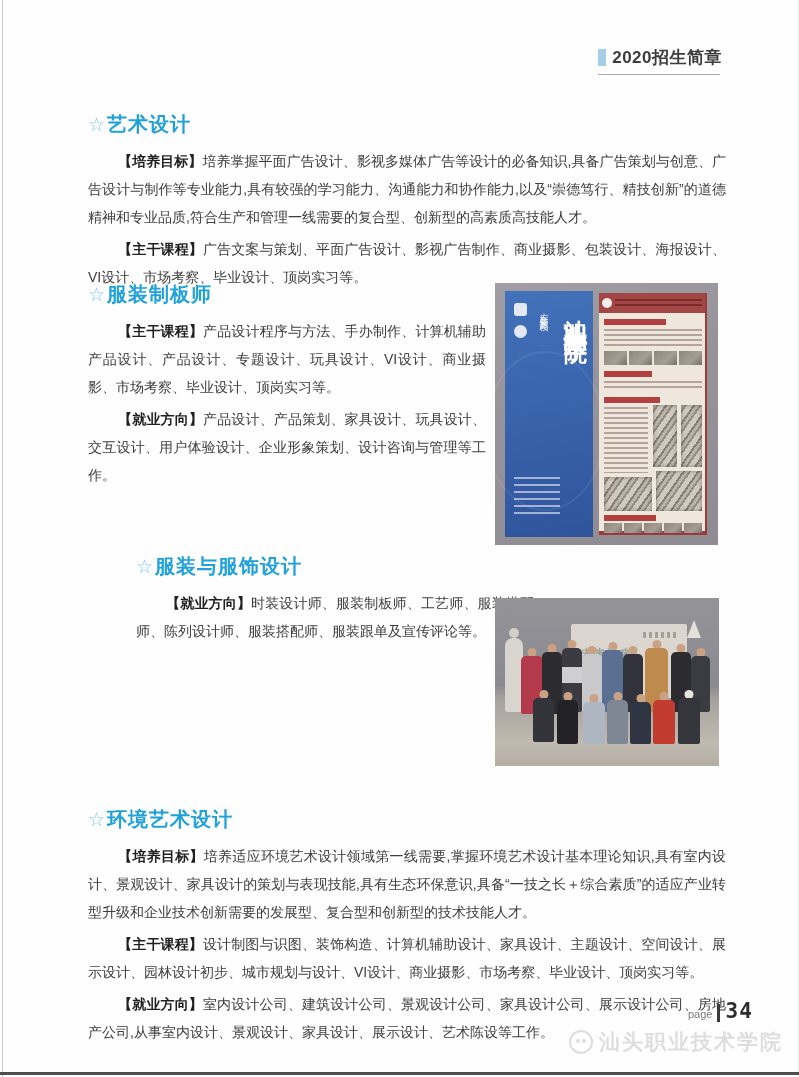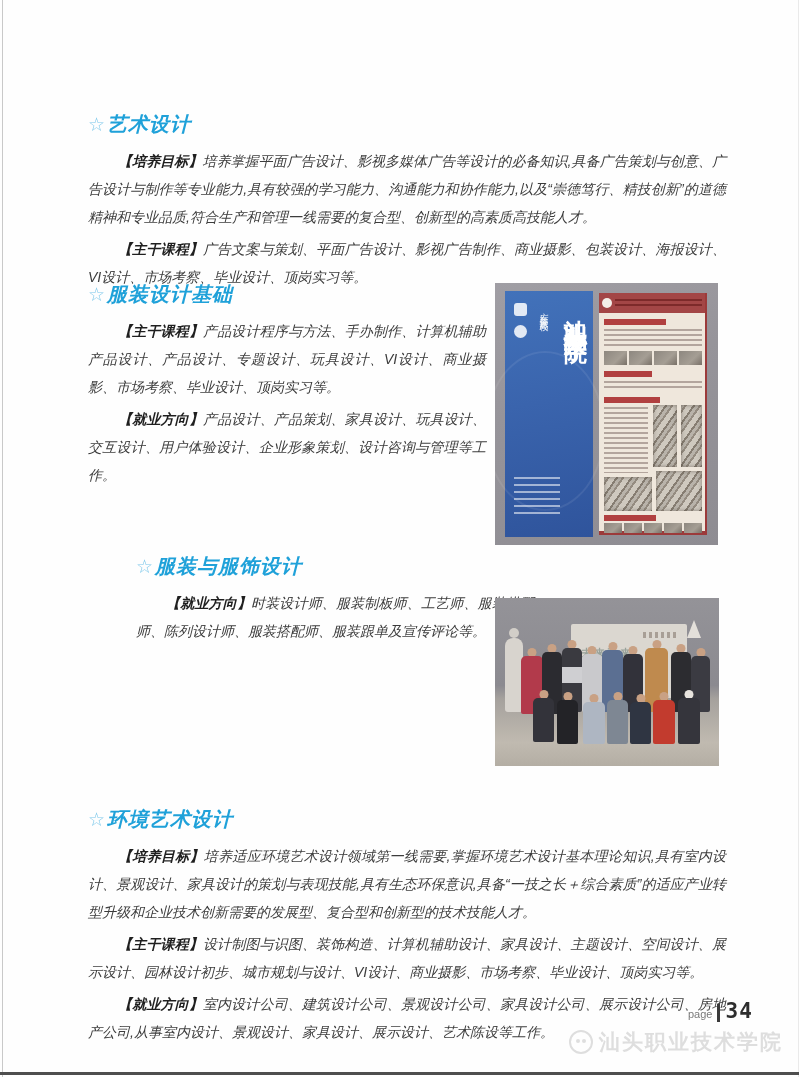--- a/index.html
+++ b/index.html
@@ -11,21 +11,21 @@
   .bottom-rule { position:absolute; left:0; bottom:2px; width:100%; height:3px; background:#4e4e4e; }
 
   
   .hdr { position:absolute; left:598px; top:46px; width:124px; }
   .hdr-row { display:flex; align-items:center; gap:6px; }
   .hdr-square { width:11px; height:17px; background:#a5cfe7; display:inline-block; }
   .hdr-title { font-size:17px; font-weight:bold; color:#3c3c3c; letter-spacing:0.5px; white-space:nowrap; }
   .hdr-underline { margin-top:5px; height:1px; background:#ababab; width:122px; }
 
   
-  .sec { position:absolute;font-style:italic; }
+  .sec { position:absolute; }
   .sec-title { font-size:20px; font-weight:bold; color:#1fa1d9; margin-bottom:9px; letter-spacing:1px; }
   .sec-title .star { color:#7ec8ea; font-weight:normal; font-size:19px; margin-right:1px; }
   .para { font-size:14px; line-height:28px; color:#3c3c3c; text-align:justify; text-indent:2.15em; margin-bottom:4px; }
   .para b { color:#1f1f1f; font-weight:bold; }
 
   
   .photo1 { position:absolute; left:495px; top:283px; width:223px; height:262px;
             background:linear-gradient(160deg,#a09ea4 0%,#96949a 40%,#8e8c92 100%); overflow:hidden; }
   .blue-panel { position:absolute; left:10px; top:8px; width:88px; height:246px;
             background:linear-gradient(170deg,#4272ba 0%,#3a64ad 45%,#2f549c 100%); }
@@ -78,29 +78,36 @@
   .wm-icon:after { content:""; position:absolute; right:5px; top:7px; width:4px; height:4px; border-radius:50%; background:#dedede; }
   .wm-text { font-size:21px; letter-spacing:2px; font-weight:bold; color:#dedede; white-space:nowrap; }
 </style>
 </head>
 <body>
 
 <div class="page">
   <div class="left-edge"></div>
   <div class="right-edge"></div>
 
+  <div class="hdr">
+    <div class="hdr-row">
+      <span class="hdr-square"></span>
+      <span class="hdr-title">2020招生简章</span>
+    </div>
+    <div class="hdr-underline"></div>
+  </div>
 
   <section class="sec" style="left:88px; top:111px; width:638px;">
     <h2 class="sec-title"><span class="star">☆</span><span>艺术设计</span></h2>
     <p class="para"><b>【培养目标】</b><span>培养掌握平面广告设计、影视多媒体广告等设计的必备知识,具备广告策划与创意、广告设计与制作等专业能力,具有较强的学习能力、沟通能力和协作能力,以及“崇德笃行、精技创新”的道德精神和专业品质,符合生产和管理一线需要的复合型、创新型的高素质高技能人才。</span></p>
     <p class="para"><b>【主干课程】</b><span>广告文案与策划、平面广告设计、影视广告制作、商业摄影、包装设计、海报设计、VI设计、市场考察、毕业设计、顶岗实习等。</span></p>
   </section>
 
   <section class="sec" style="left:88px; top:281px; width:398px;">
-    <h2 class="sec-title"><span class="star">☆</span><span>服装设计基础</span></h2>
+    <h2 class="sec-title"><span class="star">☆</span><span>服装制板师</span></h2>
     <p class="para"><b>【主干课程】</b><span>产品设计程序与方法、手办制作、计算机辅助产品设计、产品设计、专题设计、玩具设计、VI设计、商业摄影、市场考察、毕业设计、顶岗实习等。</span></p>
     <p class="para"><b>【就业方向】</b><span>产品设计、产品策划、家具设计、玩具设计、交互设计、用户体验设计、企业形象策划、设计咨询与管理等工作。</span></p>
   </section>
 
   <div class="photo1">
     <div class="blue-panel">
       <div class="blue-swirl"></div>
       <span class="logo-dot" style="top:12px;"></span>
       <span class="logo-dot" style="top:34px; border-radius:50%;"></span>
       <span class="v-sub">广东参展高校</span>

